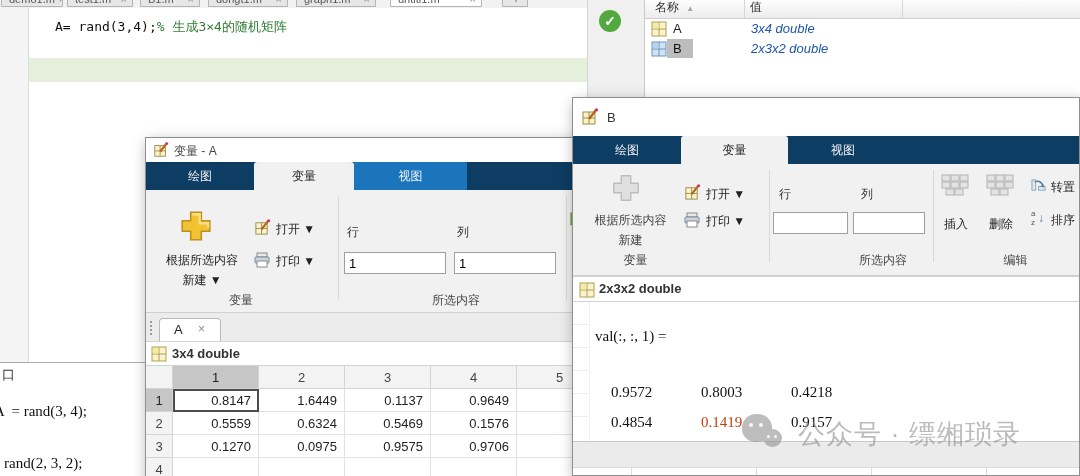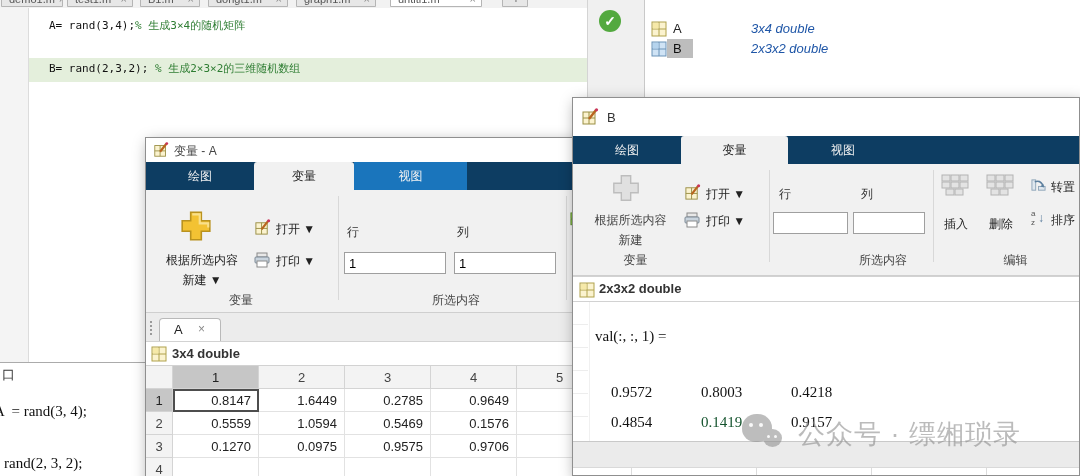--- a/index.html
+++ b/index.html
@@ -7,21 +7,21 @@
           font-family:"Liberation Sans",sans-serif;color:#333;}
   .abs{position:absolute;}
   .mono{font-family:"DejaVu Sans Mono",monospace;}
   .serif{font-family:"Liberation Serif",serif;}
   
   .etab{position:absolute;top:-17px;height:24px;background:#e7e7e7;border:1px solid #b5b5b5;
         border-radius:4px 4px 0 0;font-size:11px;color:#555;display:flex;align-items:flex-end;
         justify-content:space-between;padding:0 5px 1px 7px;box-sizing:border-box;overflow:hidden;white-space:nowrap;}
   .etab--active{background:#ffffff;}
   .etab-close{color:#8a8a8a;font-size:11px;margin-left:4px;}
-  .codeline{position:absolute;left:49px;height:20px;font-size:11px;white-space:pre;}
+  .codeline{position:absolute;left:55px;height:20px;font-size:13px;white-space:pre;}
   .code{color:#111;}
   .comment{color:#2e7d32;}
   
   .tabstrip{position:absolute;left:0;right:0;height:28px;background:#0d3d62;}
   .tstab{position:absolute;top:0;height:28px;display:flex;align-items:center;justify-content:center;
          font-size:12px;color:#f2f2f2;}
   .tstab--active{background:#f1f1f1;color:#222;border-radius:3px 3px 0 0;}
   .tstab--blue{background:#1a75bc;}
   .ribbon{position:absolute;left:0;right:0;background:#f1f1f1;border-bottom:1px solid #cfcfcf;box-sizing:border-box;}
   .grouplabel{position:absolute;font-size:12px;color:#444;text-align:center;}
@@ -143,31 +143,41 @@
       </div>
       <div class="etab" style="left:502px;width:26px;justify-content:center;">
         <span>+</span>
       </div>
     </div>
 
     <div class="abs" style="left:0;top:8px;width:28px;height:354px;background:#f4f4f4;border-right:1px solid #dcdcdc;"></div>
 
     <div class="codeline mono" style="top:18px;"><span class="code">A= rand(3,4);</span><span class="comment">% 生成3×4的随机矩阵</span></div>
     <div class="abs" style="left:29px;top:58px;width:558px;height:24px;background:#e4efdc;"></div>
-    <div class="codeline mono" style="top:61px;"><span class="code">B= rand(2,3,2); </span><span class="comment">% 生成2×3×2的三维随机数组</span></div>
   </div>
 
   <div class="abs" style="left:587px;top:0;width:57px;height:362px;background:#f0f0f0;border-left:1px solid #d4d4d4;">
     <div class="abs" style="left:11px;top:10px;width:22px;height:22px;border-radius:50%;background:#53a93f;color:#fff;
                 font-size:14px;font-weight:bold;display:flex;align-items:center;justify-content:center;">
       <span>✓</span>
     </div>
   </div>
 
   <div class="abs" style="left:644px;top:0;width:436px;height:362px;background:#fff;border-left:1px solid #c9c9c9;">
+    <div class="abs" style="left:0;top:0;width:436px;height:18px;background:linear-gradient(#fdfdfd,#ececec);border-bottom:1px solid #cfcfcf;">
+      <div class="abs" style="left:10px;top:-1px;font-size:12px;color:#333;">
+        <span>名称</span>
+        <span style="font-size:8px;color:#9aa7b5;margin-left:4px;">▲</span>
+      </div>
+      <div class="abs" style="left:99px;top:0;height:18px;border-left:1px solid #d6d6d6;"></div>
+      <div class="abs" style="left:105px;top:-1px;font-size:12px;color:#333;">
+        <span>值</span>
+      </div>
+      <div class="abs" style="left:257px;top:0;height:18px;border-left:1px solid #d6d6d6;"></div>
+    </div>
 
     <div class="abs" style="left:0;top:19px;width:436px;height:20px;">
       <svg class="abs" style="left:6px;top:2px;width:16px;height:16px;">
           <use href="#sym-table"></use>
         </svg>
       <span class="abs" style="left:28px;top:2px;font-size:13px;color:#222;">A</span>
       <span class="abs" style="left:106px;top:2px;font-size:13px;font-style:italic;color:#1f56a7;">3x4 double</span>
     </div>
 
     <div class="abs" style="left:0;top:39px;width:436px;height:20px;">
@@ -265,26 +275,26 @@
       <div class="hcell" style="left:285px;top:0;width:86px;height:23px;">4</div>
       <div class="hcell" style="left:371px;top:0;width:86px;height:23px;">5</div>
 
       <div class="hcell hcell--sel" style="left:0;top:23px;width:27px;height:23px;">1</div>
       <div class="hcell" style="left:0;top:46px;width:27px;height:23px;">2</div>
       <div class="hcell" style="left:0;top:69px;width:27px;height:23px;">3</div>
       <div class="hcell" style="left:0;top:92px;width:27px;height:23px;">4</div>
 
       <div class="dcell" style="left:27px;top:23px;width:86px;height:23px;outline:2px solid #4d4d4d;outline-offset:-2px;">0.8147</div>
       <div class="dcell" style="left:113px;top:23px;width:86px;height:23px;">1.6449</div>
-      <div class="dcell" style="left:199px;top:23px;width:86px;height:23px;">0.2785</div>
+      <div class="dcell" style="left:199px;top:23px;width:86px;height:23px;">0.1137</div>
       <div class="dcell" style="left:285px;top:23px;width:86px;height:23px;">0.9649</div>
       <div class="dcell" style="left:371px;top:23px;width:86px;height:23px;"></div>
 
       <div class="dcell" style="left:27px;top:46px;width:86px;height:23px;">0.5559</div>
-      <div class="dcell" style="left:113px;top:46px;width:86px;height:23px;">1.0594</div>
+      <div class="dcell" style="left:113px;top:46px;width:86px;height:23px;">0.6324</div>
       <div class="dcell" style="left:199px;top:46px;width:86px;height:23px;">0.5469</div>
       <div class="dcell" style="left:285px;top:46px;width:86px;height:23px;">0.1576</div>
       <div class="dcell" style="left:371px;top:46px;width:86px;height:23px;"></div>
 
       <div class="dcell" style="left:27px;top:69px;width:86px;height:23px;">0.1270</div>
       <div class="dcell" style="left:113px;top:69px;width:86px;height:23px;">0.0975</div>
       <div class="dcell" style="left:199px;top:69px;width:86px;height:23px;">0.9575</div>
       <div class="dcell" style="left:285px;top:69px;width:86px;height:23px;">0.9706</div>
       <div class="dcell" style="left:371px;top:69px;width:86px;height:23px;"></div>
 
@@ -382,21 +392,21 @@
       <div class="gutline" style="top:45px;"></div>
       <div class="gutline" style="top:68px;"></div>
       <div class="gutline" style="top:91px;"></div>
       <div class="gutline" style="top:114px;"></div>
       <div class="abs" style="left:16px;top:0;height:139px;border-left:1px solid #f0f0f0;"></div>
       <span class="abs serif" style="left:22px;top:26px;font-size:15px;color:#111;white-space:pre;">val(:, :, 1) =</span>
       <span class="abs serif" style="left:38px;top:82px;font-size:15px;color:#111;">0.9572</span>
       <span class="abs serif" style="left:128px;top:82px;font-size:15px;color:#111;">0.8003</span>
       <span class="abs serif" style="left:218px;top:82px;font-size:15px;color:#111;">0.4218</span>
       <span class="abs serif" style="left:38px;top:112px;font-size:15px;color:#111;">0.4854</span>
-      <span class="abs serif" style="left:128px;top:112px;font-size:15px;color:#14532d;">0.1419</span>
+      <span class="abs serif" style="left:128px;top:112px;font-size:15px;color:#c2410c;">0.1419</span>
       <span class="abs serif" style="left:218px;top:112px;font-size:15px;color:#111;">0.9157</span>
     </div>
     <div class="abs" style="left:0;top:343px;width:508px;height:26px;background:#ebebeb;border-top:1px solid #c9c9c9;box-sizing:border-box;"></div>
     <div class="abs" style="left:0;top:369px;width:508px;height:10px;background:#fff;border-top:1px solid #d9d9d9;box-sizing:border-box;">
       <div class="abs" style="left:58px;top:0;height:10px;border-left:1px solid #dcdcdc;"></div>
       <div class="abs" style="left:183px;top:0;height:10px;border-left:1px solid #dcdcdc;"></div>
       <div class="abs" style="left:298px;top:0;height:10px;border-left:1px solid #dcdcdc;"></div>
       <div class="abs" style="left:413px;top:0;height:10px;border-left:1px solid #dcdcdc;"></div>
     </div>
   </div>

